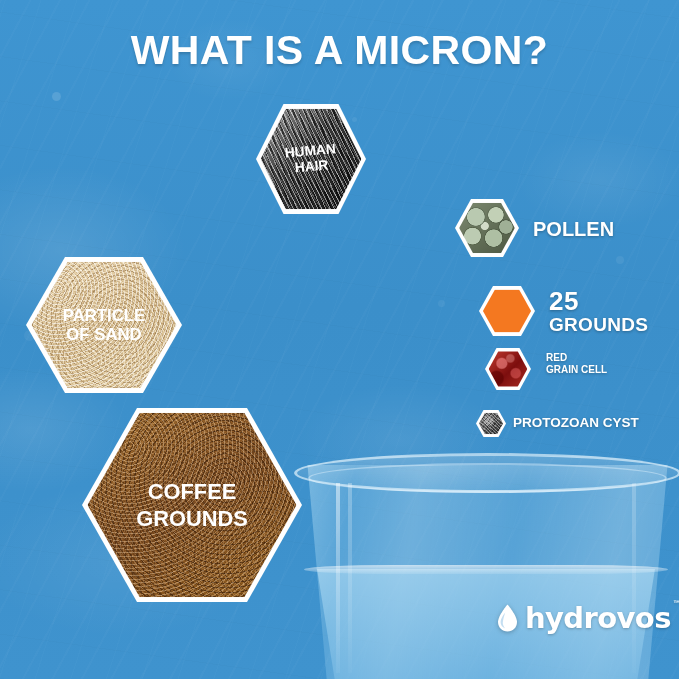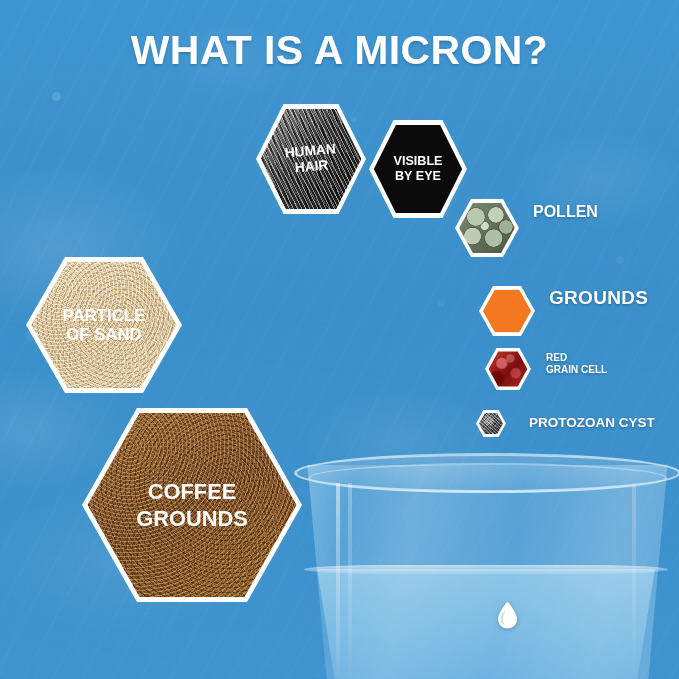--- a/index.html
+++ b/index.html
@@ -262,29 +262,20 @@
   <div class="hex-wrap" style="left:256px;top:104px;width:110px;height:110px;">
     <div class="hex"></div>
     <div class="hex-inner tex-hair" style="transform:scale(.915);">
       <div class="hex-label" style="color:#ffffff;font-size:15px;transform:rotate(-5deg);">
         <span>HUMAN</span><br>
         <span>HAIR</span>
       </div>
     </div>
   </div>
 
-  <div class="hex-wrap" style="left:369px;top:120px;width:98px;height:98px;">
-    <div class="hex"></div>
-    <div class="hex-inner tex-black" style="transform:scale(.90);">
-      <div class="hex-label" style="color:#ffffff;font-size:14px;">
-        <span>VISIBLE</span><br>
-        <span>BY EYE</span>
-      </div>
-    </div>
-  </div>
 
   <div class="hex-wrap" style="left:26px;top:257px;width:156px;height:136px;">
     <div class="hex"></div>
     <div class="hex-inner tex-sand" style="transform:scale(.93);">
       <div class="hex-label" style="color:#ffffff;font-size:18px;">
         <span>PARTICLE</span><br>
         <span>OF SAND</span>
       </div>
     </div>
   </div>
@@ -296,47 +287,52 @@
         <span>COFFEE</span><br>
         <span>GROUNDS</span>
       </div>
     </div>
   </div>
 
   <div class="hex-wrap" style="left:455px;top:199px;width:64px;height:58px;">
     <div class="hex"></div>
     <div class="hex-inner tex-pollen" style="transform:scale(.87);"></div>
   </div>
-  <div class="side-label" style="left:533px;top:204px;font-size:16px;">POLLEN</div>
+  <div class="side-label" style="left:533px;top:219px;font-size:20px;">POLLEN</div>
 
   <div class="hex-wrap" style="left:479px;top:286px;width:56px;height:50px;">
     <div class="hex"></div>
     <div class="hex-inner" style="transform:scale(.86);background:#F47820;"></div>
   </div>
   <div class="side-label" style="left:549px;top:288px;">
+    <span class="micron-num">25</span>
     <span class="micron-unit">GROUNDS</span>
   </div>
 
   <div class="hex-wrap" style="left:485px;top:348px;width:46px;height:42px;">
     <div class="hex"></div>
     <div class="hex-inner tex-rbc" style="transform:scale(.84);"></div>
   </div>
   <div class="side-label" style="left:546px;top:352px;font-size:10px;line-height:1.2;">
     <span>RED</span><br>
     <span>GRAIN CELL</span>
   </div>
 
   <div class="hex-wrap" style="left:476px;top:410px;width:30px;height:27px;">
     <div class="hex"></div>
     <div class="hex-inner tex-cyst" style="transform:scale(.80);"></div>
   </div>
-  <div class="side-label" style="left:529px;top:416px;font-size:13.5px;">PROTOZOAN CYST</div>
+  <div class="side-label" style="left:513px;top:416px;font-size:13.5px;">PROTOZOAN CYST</div>
 
   <div id="logo">
     <span class="drop">
       <svg width="21" height="28" viewBox="0 0 21 28">
         <path d="M10.5 0.5 C10.5 0.5 1 11.5 1 18 C1 23.4 5.2 27.5 10.5 27.5 C15.8 27.5 20 23.4 20 18 C20 11.5 10.5 0.5 10.5 0.5 Z" fill="#ffffff"></path>
         <path d="M8.2 8.5 C8.2 8.5 3.6 14.2 3.6 18.3 C3.6 21.2 5.4 23.4 8.0 24.2 C6.1 22.2 5.4 19.8 6.0 16.8 C6.4 14.4 7.3 11.3 8.2 8.5 Z" fill="#3d92cf" opacity=".30"></path>
       </svg>
     </span>
+    <span class="logo-text">
+      <span>hydrovos</span>
+      <span class="logo-tm">™</span>
+    </span>
   </div>
 
 </div>
 
 </body></html>

